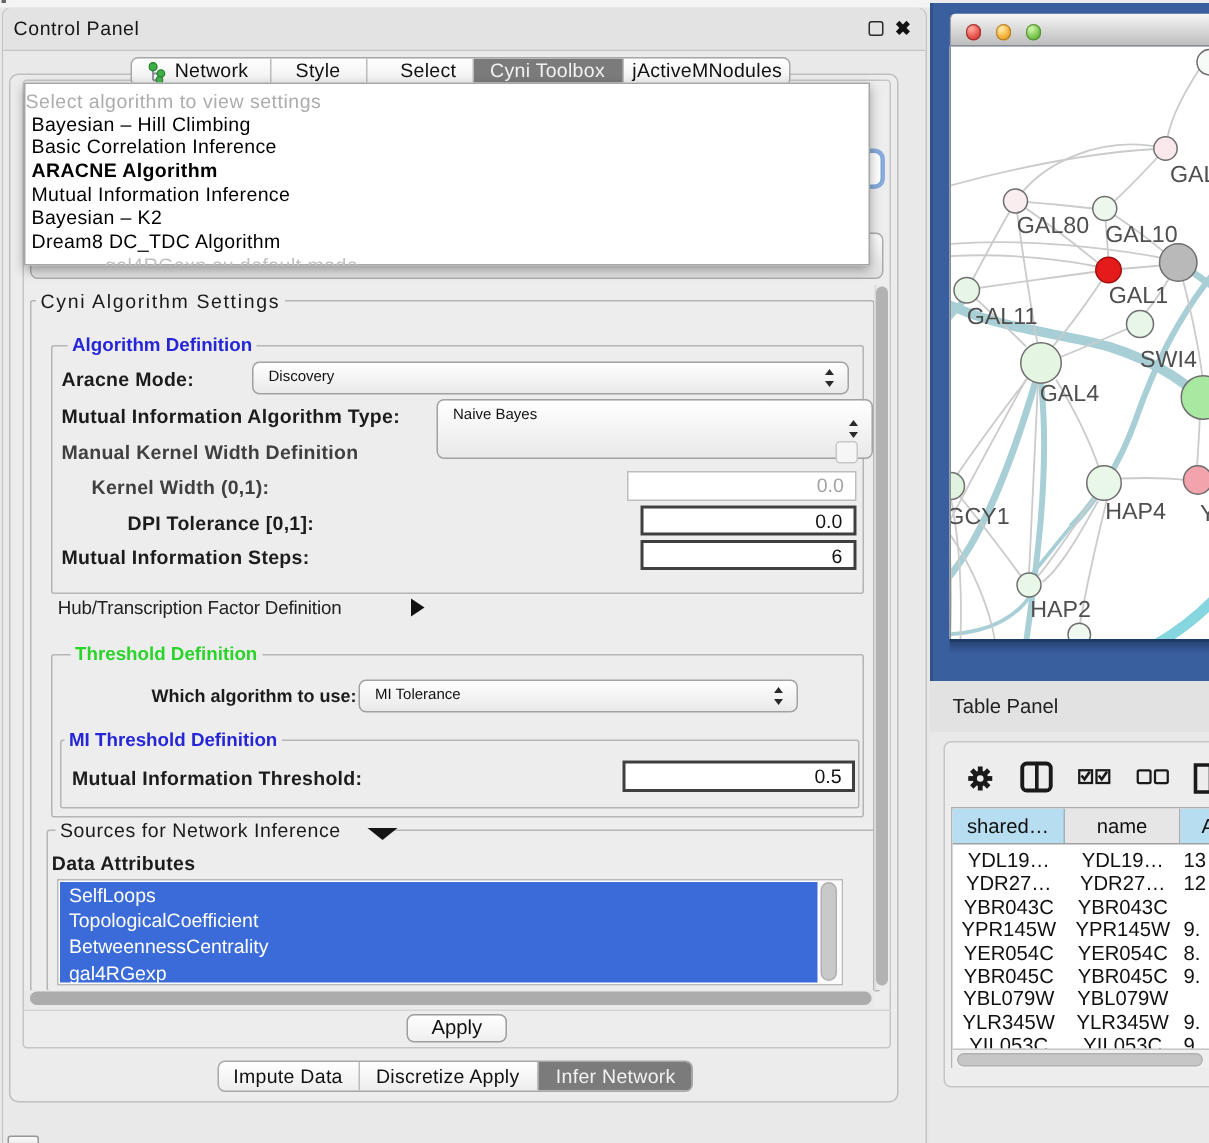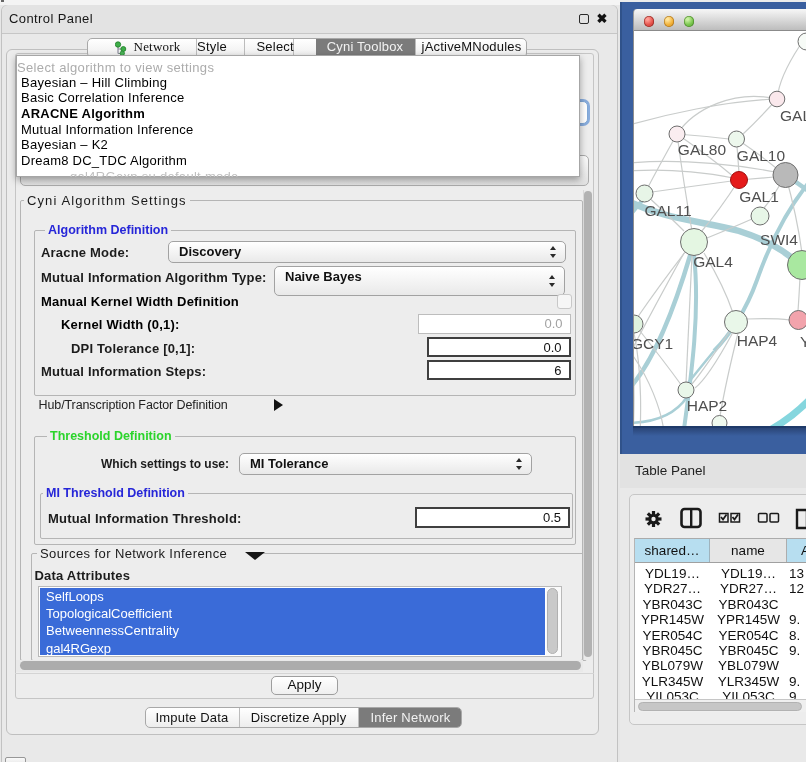--- a/index.html
+++ b/index.html
@@ -1,26 +1,26 @@
 <!DOCTYPE html>
 <html><head>
 <meta charset="utf-8">
 <style>
   html,body{margin:0;padding:0;}
   body{width:806px;height:762px;overflow:hidden;background:#e7e7e7;
        font-family:"Liberation Sans",sans-serif;-webkit-font-smoothing:antialiased;}
   #root{position:relative;width:806px;height:762px;overflow:hidden;}
   .abs{position:absolute;}
   .lbl{font-size:13px;font-weight:bold;color:#1c1c1c;letter-spacing:0.2px;white-space:nowrap;}
-  .dis{color:#000000;}
+  .dis{color:#404040;}
   .grp{position:absolute;border:1px solid #b5b5b5;border-radius:2px;}
   .gt{position:absolute;background:#ededed;padding:0 3px;font-size:12.5px;font-weight:bold;white-space:nowrap;}
   .combo{position:absolute;border:1px solid #a2a2a2;border-radius:5px;
          background:linear-gradient(#ffffff,#e9e9e9);box-sizing:border-box;}
-  .combo .ct{position:absolute;left:10px;top:0;font-size:13px;color:#111;line-height:20px;white-space:nowrap;font-weight:bold;}
+  .combo .ct{position:absolute;left:10px;top:0;font-size:10px;color:#111;line-height:20px;white-space:nowrap;}
   .stepper{position:absolute;right:8px;top:50%;width:7px;height:12px;margin-top:-6px;}
   .stepper:before{content:"";position:absolute;left:0;top:0;border-left:3.5px solid transparent;
      border-right:3.5px solid transparent;border-bottom:4.5px solid #2a2a2a;}
   .stepper:after{content:"";position:absolute;left:0;bottom:0;border-left:3.5px solid transparent;
      border-right:3.5px solid transparent;border-top:4.5px solid #2a2a2a;}
   .fld{position:absolute;background:#fff;box-sizing:border-box;font-size:13px;
        text-align:right;padding-right:7px;white-space:nowrap;}
   .tabseg{position:absolute;top:0;height:100%;box-sizing:border-box;border-right:1px solid #bcbcbc;
           font-size:13px;letter-spacing:0.2px;color:#111;text-align:center;white-space:nowrap;}
 </style>
@@ -35,32 +35,32 @@
        border:1px solid #c2c2c2;border-bottom:none;border-radius:6px 6px 0 0;box-sizing:border-box;"></div>
 
   <div class="abs" style="left:2px;top:5px;width:615px;height:28px;background:#e3e3e3;
        border-bottom:1px solid #c6c6c6;border-radius:6px 6px 0 0;"></div>
   <div class="abs" style="left:9px;top:5px;height:28px;line-height:28px;font-size:13px;letter-spacing:0.4px;color:#161616;text-align:right;">Control Panel</div>
   <div class="abs" style="left:579px;top:13.5px;width:8px;height:8px;border:1.6px solid #2a2a2a;border-radius:2px;"></div>
   <div class="abs" style="left:594px;top:5px;width:16px;height:28px;line-height:28px;font-size:13px;font-weight:bold;color:#111;text-align:center;">✖</div>
 
   <div class="abs" style="left:86.5px;top:37.5px;width:440px;height:20px;z-index:5;border:1px solid #a8a8a8;
        border-radius:5px;background:linear-gradient(#ffffff,#ededed);box-sizing:border-box;overflow:hidden;">
-    <div class="tabseg" style="left:16px;width:93px;line-height:15px;font-family:Liberation Serif, serif;">
+    <div class="tabseg" style="left:0;width:93px;line-height:15px;">
       <svg width="12" height="15" viewBox="0 0 12 15" style="position:absolute;left:11px;top:2px;">
         <line x1="3" y1="4" x2="3" y2="12.5" stroke="#8a8a9a" stroke-width="1.2"></line>
         <line x1="3" y1="8" x2="8" y2="8" stroke="#8a8a9a" stroke-width="1.2"></line>
         <line x1="3" y1="12.5" x2="7" y2="12.5" stroke="#8a8a9a" stroke-width="1.2"></line>
         <circle cx="3" cy="3.5" r="2.7" fill="#3fae49" stroke="#1e7d28" stroke-width="0.8"></circle>
         <circle cx="8.3" cy="8" r="2.5" fill="#3fae49" stroke="#1e7d28" stroke-width="0.8"></circle>
         <circle cx="7.3" cy="12.3" r="2.2" fill="#49b055" stroke="#2a8a34" stroke-width="0.8"></circle>
       </svg>
       <span style="padding-left:15px;">Network</span></div>
     <div class="tabseg" style="left:93px;width:64px;line-height:15px;">Style</div>
-    <div class="tabseg" style="left:157px;width:49px;line-height:15px;padding-left:12px;">Select</div>
+    <div class="tabseg" style="left:157px;width:71px;line-height:15px;padding-left:12px;">Select</div>
     <div class="tabseg" style="left:228px;width:100px;line-height:15px;background:#7b7b7b;color:#f2f2f2;">Cyni Toolbox</div>
     <div class="tabseg" style="left:328px;width:112px;line-height:15px;border-right:none;">jActiveMNodules</div>
   </div>
 
   <div class="abs" style="left:6px;top:49px;width:593px;height:686px;border:1px solid #bfbfbf;
        border-radius:6px;background:#ececec;box-sizing:border-box;"></div>
 
   <div class="abs" style="left:15px;top:53px;width:579px;height:646px;border:1px solid #c5c5c5;
        border-radius:3px;background:#ededed;box-sizing:border-box;"></div>
 
@@ -77,49 +77,49 @@
     <div class="grp" style="left:33.5px;top:229.5px;width:540px;height:164.5px;"></div>
     <div class="gt" style="left:45px;top:222.5px;color:#2626d8;">Algorithm Definition</div>
 
     <div class="lbl abs" style="left:41px;top:245px;">Aracne Mode:</div>
     <div class="combo" style="left:168px;top:240.5px;width:398px;height:22px;">
       <div class="ct" style="line-height:20px;">Discovery</div>
         <div class="stepper"></div>
     </div>
 
     <div class="lbl abs" style="left:41px;top:270px;">Mutual Information Algorithm Type:</div>
-    <div class="combo" style="left:274px;top:265.5px;width:291px;height:30px;">
+    <div class="combo" style="left:291px;top:265.5px;width:291px;height:40px;">
       <div class="ct" style="line-height:20px;">Naive Bayes</div>
         <div class="stepper"></div>
     </div>
 
     <div class="lbl dis abs" style="left:41px;top:294px;">Manual Kernel Width Definition</div>
     <div class="abs" style="left:556.5px;top:293.5px;width:13px;height:13px;border:1px solid #c8c8c8;
          border-radius:3px;background:#f6f6f6;"></div>
 
     <div class="lbl dis abs" style="left:41px;top:317px;margin-left:20px;">Kernel Width (0,1):</div>
     <div class="fld" style="left:418px;top:313.5px;width:152.5px;height:20px;line-height:18px;
          border:1px solid #bdbdbd;color:#a2a2a2;">0.0</div>
 
-    <div class="lbl abs" style="left:27px;top:340.5px;padding-left:44px;">DPI Tolerance [0,1]:</div>
+    <div class="lbl abs" style="left:41px;top:340.5px;padding-left:44px;">DPI Tolerance [0,1]:</div>
     <div class="fld" style="left:427px;top:336.5px;width:143.5px;height:20.5px;line-height:17px;
          border:2px solid #3f3f3f;color:#111;">0.0</div>
 
     <div class="lbl abs" style="left:41px;top:363.5px;">Mutual Information Steps:</div>
     <div class="fld" style="left:427px;top:359.5px;width:143.5px;height:20.5px;line-height:17px;
          border:2px solid #3f3f3f;color:#111;">6</div>
 
     <div class="abs" style="left:38.5px;top:398px;font-size:12.5px;letter-spacing:-0.1px;color:#222;white-space:nowrap;">Hub/Transcription Factor Definition</div>
     <div class="abs" style="left:274px;top:399px;width:0;height:0;border-top:6px solid transparent;
          border-bottom:6px solid transparent;border-left:9px solid #111;"></div>
 
     <div class="grp" style="left:33.5px;top:436px;width:540px;height:107px;"></div>
     <div class="gt" style="left:47px;top:429px;color:#2bd42b;">Threshold Definition</div>
 
-    <div class="lbl abs" style="left:101px;top:457px;font-size:12px;letter-spacing:0;">Which settings to use:</div>
+    <div class="lbl abs" style="left:101px;top:457px;font-size:12px;letter-spacing:0;">Which algorithm to use:</div>
     <div class="combo" style="left:239px;top:452.5px;width:293px;height:22px;">
       <div class="ct" style="line-height:20px;">MI Tolerance</div>
         <div class="stepper"></div>
     </div>
 
     <div class="grp" style="left:40px;top:492.5px;width:531px;height:44px;"></div>
     <div class="gt" style="left:43px;top:486px;color:#2626d8;">MI Threshold Definition</div>
 
     <div class="lbl abs" style="left:48px;top:511px;">Mutual Information Threshold:</div>
     <div class="fld" style="left:415px;top:506.5px;width:155px;height:21px;line-height:17.5px;

